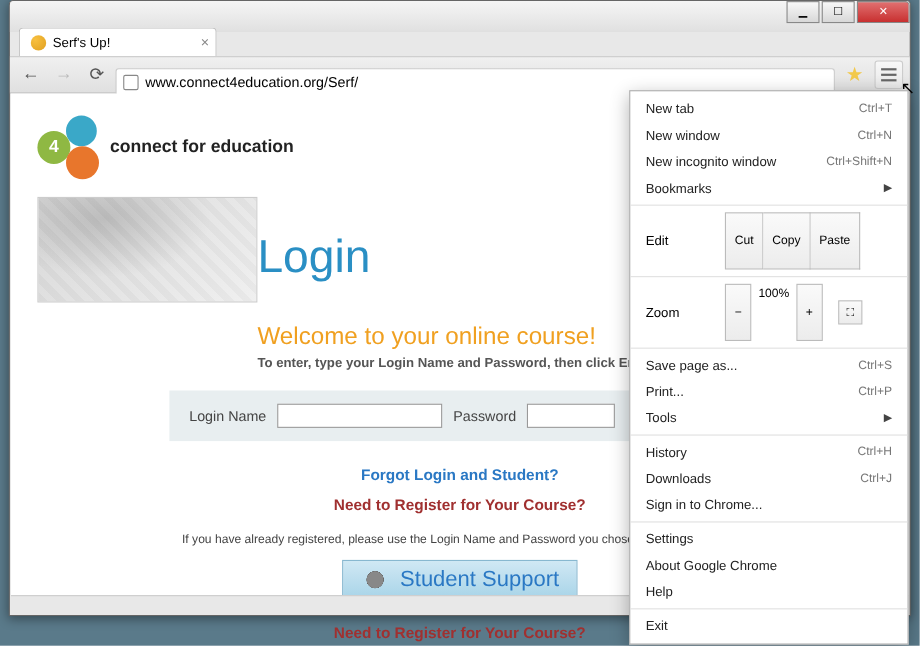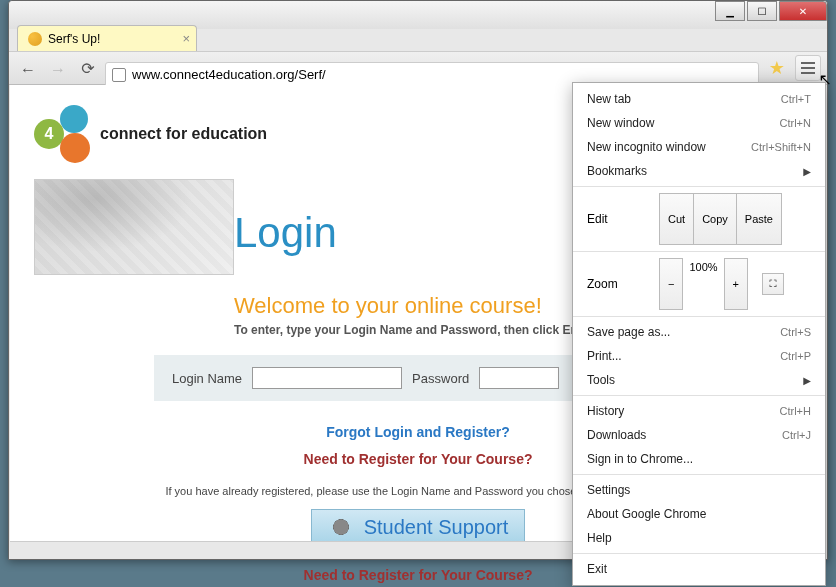--- a/index.html
+++ b/index.html
@@ -6,21 +6,21 @@
 body { background: #5a7a8a; width: 836px; height: 587px; overflow: hidden; position: relative; }
 
 
 .window { position: absolute; left: 8px; top: 0; width: 820px; height: 560px; background: #e8e8e8; border: 1px solid #666; border-radius: 4px 4px 0 0; box-shadow: 0 2px 10px rgba(0,0,0,0.4); }
 .titlebar { height: 28px; background: linear-gradient(#f5f5f5,#e0e0e0); display: flex; justify-content: flex-end; align-items: flex-start; padding: 0; border-radius: 4px 4px 0 0; }
 .win-btn { width: 30px; height: 20px; margin-left: 2px; border: 1px solid #888; background: linear-gradient(#f8f8f8,#d8d8d8); font-size: 10px; display: flex; align-items: center; justify-content: center; cursor: pointer; }
 .win-btn.close { background: linear-gradient(#e07070,#c83030); color: #fff; width: 48px; border-radius: 0 4px 0 0; }
 .win-btn.min, .win-btn.max { }
 
 .tabstrip { height: 28px; display: flex; align-items: flex-end; padding-left: 8px; margin-top: -6px; }
-.tab { background: #fef9c3; border: 1px solid #bbb; border-bottom: none; border-radius: 4px 4px 0 0; height: 26px; padding: 4px 28px 4px 10px; font-size: 12px; display: flex; align-items: center; gap: 6px; position: relative; min-width: 180px; }
+.tab { background: #ffffff; border: 1px solid #bbb; border-bottom: none; border-radius: 4px 4px 0 0; height: 26px; padding: 4px 28px 4px 10px; font-size: 12px; display: flex; align-items: center; gap: 6px; position: relative; min-width: 180px; }
 .tab .favicon { width: 14px; height: 14px; background: radial-gradient(circle at 30% 30%, #f8c040, #e0a020); border-radius: 50%; }
 .tab .tab-close { position: absolute; right: 6px; font-size: 13px; color: #888; cursor: pointer; }
 
 .toolbar { height: 34px; background: linear-gradient(#f0f0f0,#e0e0e0); border-top: 1px solid #ccc; border-bottom: 1px solid #bbb; display: flex; align-items: center; padding: 0 6px; gap: 4px; }
 .nav-btn { width: 26px; height: 26px; display: flex; align-items: center; justify-content: center; color: #555; font-size: 16px; cursor: pointer; border-radius: 3px; }
 .nav-btn.disabled { color: #bbb; cursor: default; }
 .omnibox { flex: 1; height: 26px; background: #fff; border: 1px solid #ccc; border-radius: 3px; display: flex; align-items: center; padding: 0 6px; font-size: 13px; gap: 6px; margin-top: 13px; }
 .omnibox .globe { width: 14px; height: 14px; border: 1px solid #888; border-radius: 2px; background: #fff; position: relative; }
 .star { color: #f2c94c; font-size: 18px; margin: 0 6px; cursor: pointer; }
 .menu-btn { width: 26px; height: 26px; display: flex; flex-direction: column; align-items: center; justify-content: center; gap: 3px; cursor: pointer; border: 1px solid #ccc; border-radius: 3px; background: linear-gradient(#f8f8f8,#e8e8e8); }
@@ -132,21 +132,21 @@
       <div class="instr">To enter, type your Login Name and Password, then click Enter.</div>
 
       <div class="form-row">
         <span>Login Name</span>
         <input class="in1" type="text" style="">
         <span>Password</span>
         <input class="in2" type="password" style="">
       </div>
 
       <div class="links">
-        <a class="link-a">Forgot Login and Register?</a>
+        <a class="link-a">Forgot Login and Student?</a>
         <a class="link-b">Need to Register for Your Course?</a>
       </div>
 
       <div class="note">If you have already registered, please use the Login Name and Password you chose during registration.</div>
 
       <div class="support">
         <div class="support-box">
           <span class="icon"></span>
           <span>Student Support</span>
         </div>

